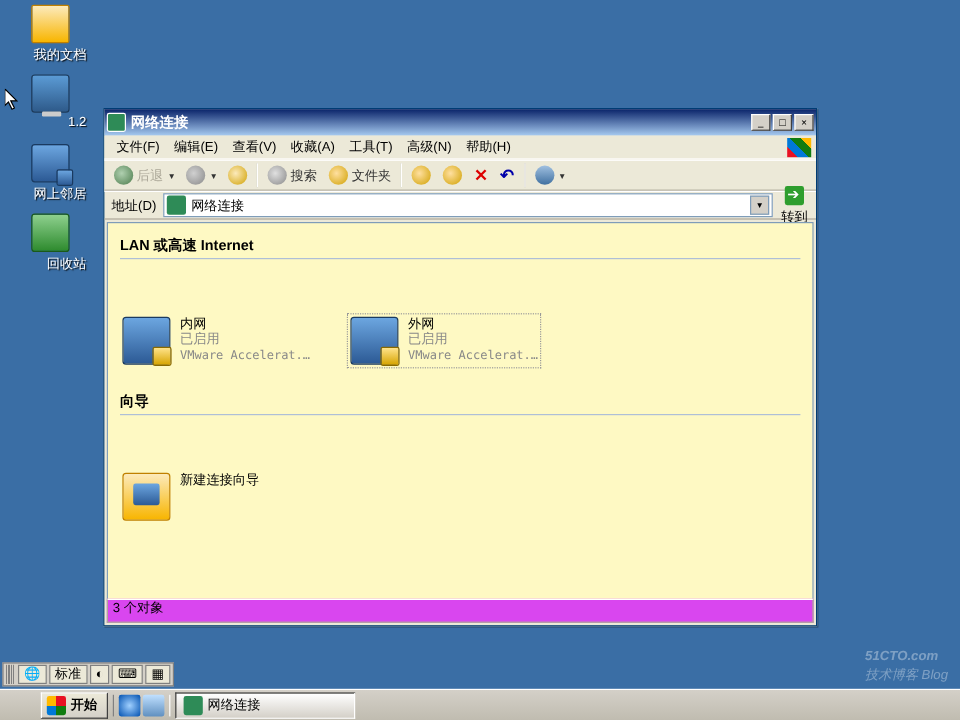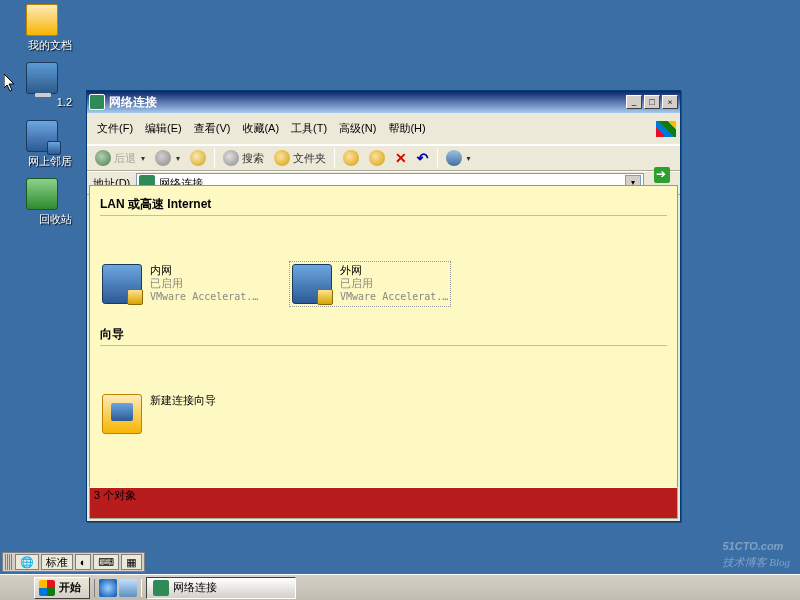--- a/index.html
+++ b/index.html
@@ -18,21 +18,21 @@
 .ic-network { background: linear-gradient(#6ca6e0, #2c5a95); border: 1px solid #1a3a60; border-radius: 3px; position: relative; }
 .ic-network::after { content: ""; position: absolute; width: 12px; height: 12px; background: linear-gradient(#6ca6e0,#2c5a95); border: 1px solid #1a3a60; border-radius: 2px; right: -4px; bottom: -4px; }
 
 
 .window { position: absolute; left: 86px; top: 90px; width: 595px; height: 432px; background: #ece9d8; border: 1px solid #003c74; box-shadow: 1px 1px 0 rgba(0,0,0,.3); }
 .titlebar { height: 22px; background: linear-gradient(#0a246a, #a6caf0); color: #fff; display: flex; align-items: center; padding: 0 2px; }
 .titlebar .title-icon { width: 16px; height: 16px; background: #2e8b57; border: 1px solid #fff; border-radius: 2px; margin-right: 4px; }
 .titlebar .title { flex: 1; font-weight: bold; font-size: 12px; }
 .titlebar .win-btn { width: 16px; height: 14px; margin-left: 2px; background: #d4d0c8; border: 1px solid #fff; border-right-color: #404040; border-bottom-color: #404040; text-align: center; line-height: 12px; color: #000; font-family: Tahoma; font-size: 9px; font-weight: bold; cursor: pointer; }
 
-.menubar { height: 32px; display: flex; align-items: center; padding: 0 4px; background: #ece9d8; border-bottom: 1px solid #fff; }
+.menubar { height: 20px; display: flex; align-items: center; padding: 0 4px; background: #ece9d8; border-bottom: 1px solid #fff; }
 .menubar .menu-item { padding: 1px 6px; cursor: pointer; }
 .menubar .flag { margin-left: auto; width: 20px; height: 16px; background: linear-gradient(45deg,#e81123 25%,#0078d7 25% 50%,#107c10 50% 75%,#ffb900 75%); }
 
 .toolbar { height: 26px; display: flex; align-items: center; padding: 0 4px; gap: 2px; background: #ece9d8; border-top: 1px solid #fff; border-bottom: 1px solid #aca899; }
 .tbtn { display: flex; align-items: center; padding: 2px 4px; gap: 3px; cursor: pointer; color: #333; }
 .tbtn.disabled { color: #aca899; }
 .tbtn .ti { width: 16px; height: 16px; border-radius: 8px; }
 .ti-back { background: radial-gradient(circle at 40% 40%, #b0d0b0, #4a7a4a); }
 .ti-fwd { background: radial-gradient(circle at 40% 40%, #d0d0d0, #888); }
 .ti-up { background: radial-gradient(circle at 40% 40%, #fceabb, #d0a000); }
@@ -62,21 +62,21 @@
 .conn-item .conn-icon.net { background: linear-gradient(#6ca6e0,#2c5a95); border: 1px solid #1a3a60; border-radius: 3px; position: relative; }
 .conn-item .conn-icon.net::after { content: ""; position: absolute; width: 14px; height: 14px; background: linear-gradient(#ffe38a,#d6a400); border: 1px solid #8a6a00; border-radius: 2px; right: -2px; bottom: -2px; }
 .conn-item .conn-icon.wiz { background: linear-gradient(#fceabb,#f8b500); border:1px solid #c08000; border-radius:3px; position:relative; }
 .conn-item .conn-icon.wiz::after { content:""; position:absolute; left:8px; top:8px; width:22px; height:18px; background:linear-gradient(#6ca6e0,#2c5a95); border-radius:2px; }
 .conn-item .texts { line-height: 13px; }
 .conn-item .name { color: #000; }
 .conn-item .status { color: #888; }
 .conn-item .detail { color: #888; font-family: monospace; font-size: 10px; white-space: nowrap; overflow: hidden; text-overflow: ellipsis; max-width: 110px; }
 .conn-item.selected .status, .conn-item.selected .detail { color: #888; }
 
-.statusbar { position: absolute; left: 2px; right: 2px; bottom: 2px; height: 32px; background: #b91c1c; border: 1px solid #aca899; border-top-color: #fff; padding: 0 4px; line-height: 14px; }
+.statusbar { position: absolute; left: 2px; right: 2px; bottom: 2px; height: 20px; background: #d946ef; border: 1px solid #aca899; border-top-color: #fff; padding: 0 4px; line-height: 14px; }
 
 
 .taskbar { position: absolute; left: 0; right: 0; bottom: 0; height: 26px; background: linear-gradient(#d4d0c8, #c0bcb0); border-top: 1px solid #fff; display: flex; align-items: center; padding: 0 2px; gap: 4px; }
 .start-btn { height: 22px; padding: 0 8px 0 4px; background: linear-gradient(#ece9d8,#d4d0c8); border: 1px solid #fff; border-right-color: #404040; border-bottom-color: #404040; display: flex; align-items: center; gap: 4px; font-weight: bold; cursor: pointer; margin-left: 32px; }
 .start-btn .flag { width: 16px; height: 16px; background: conic-gradient(#e81123 0 25%,#107c10 25% 50%,#0078d7 50% 75%,#ffb900 75%); border-radius: 2px; }
 .ql { display: flex; gap: 2px; padding: 0 4px; border-left: 1px solid #808080; border-right: 1px solid #fff; }
 .ql .qi { width: 18px; height: 18px; cursor: pointer; border-radius: 2px; }
 .qi.ie { background: radial-gradient(circle,#a0d0ff,#0050b0); }
 .qi.dt { background: linear-gradient(#c0e0ff,#6090c0); }
 .task-btn { height: 22px; width: 150px; padding: 0 6px; background: linear-gradient(#fff,#d4d0c8); border: 1px solid #404040; border-top-color: #404040; border-left-color: #404040; border-right-color: #fff; border-bottom-color: #fff; display: flex; align-items: center; gap: 4px; cursor: pointer; }
@@ -88,21 +88,21 @@
 .tri.c { background: linear-gradient(#6ca6e0,#2c5a95); }
 .tray .clock { font-size: 11px; }
 
 
 .imebar { position: absolute; left: 2px; bottom: 28px; height: 20px; background: #d4d0c8; border: 1px solid #808080; display: flex; align-items: center; padding: 0 2px; gap: 2px; }
 .imebar .ime-btn { height: 16px; padding: 0 4px; border: 1px solid #808080; background: #ece9d8; cursor: pointer; line-height: 14px; }
 .imebar .ime-grip { width: 8px; height: 16px; background: repeating-linear-gradient(90deg,#808080 0 1px,transparent 1px 2px); }
 
 
 .watermark { position: absolute; right: 10px; bottom: 30px; color: rgba(255,255,255,.35); font-size: 18px; font-weight: bold; font-style: italic; pointer-events: none; }
-.watermark .sub { font-size: 11px; display: block; font-weight: normal; font-family: Liberation Serif, serif; }
+.watermark .sub { font-size: 11px; display: block; font-weight: normal; }
 
 
 .cursor { position: absolute; left: 4px; top: 74px; width: 12px; height: 18px; pointer-events: none; }
 </style>
 </head>
 <body>
 
 <div class="desktop-icon" style="left:12px; top:4px;">
   <div class="icon-box ic-folder"></div>
   <div class="label">我的文档</div>

